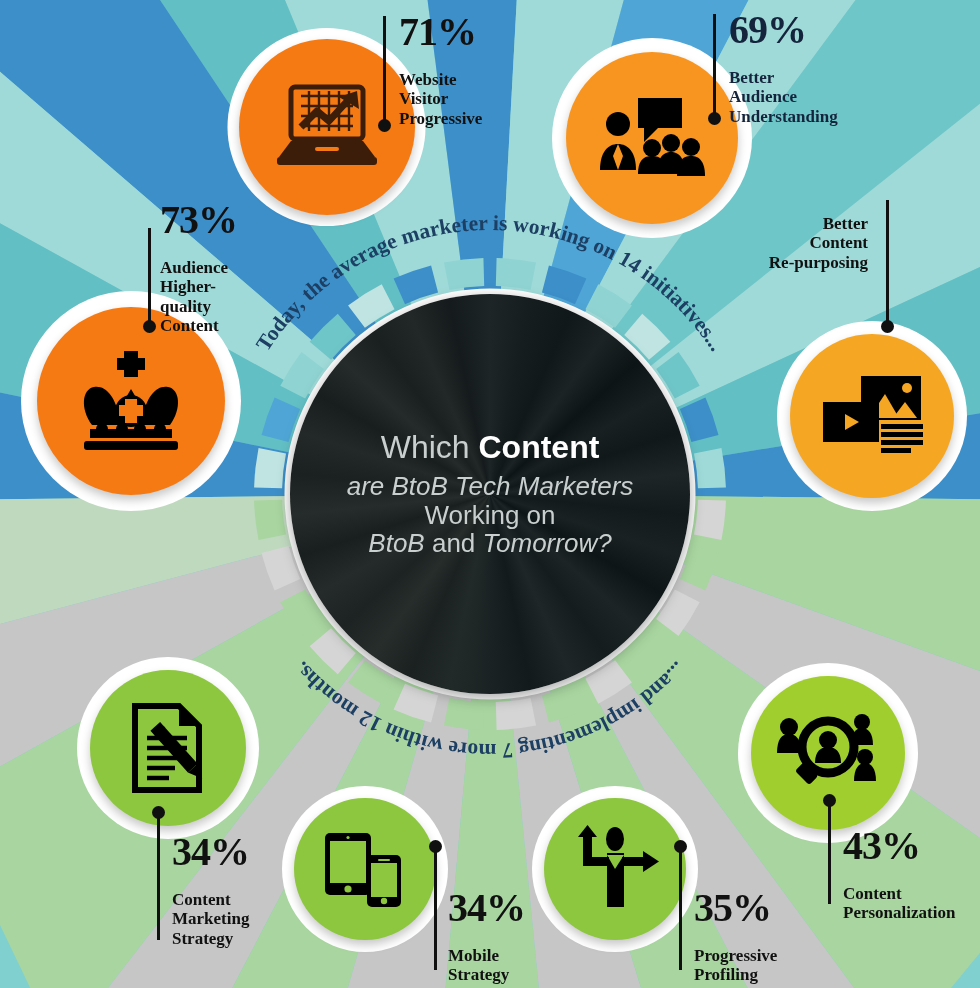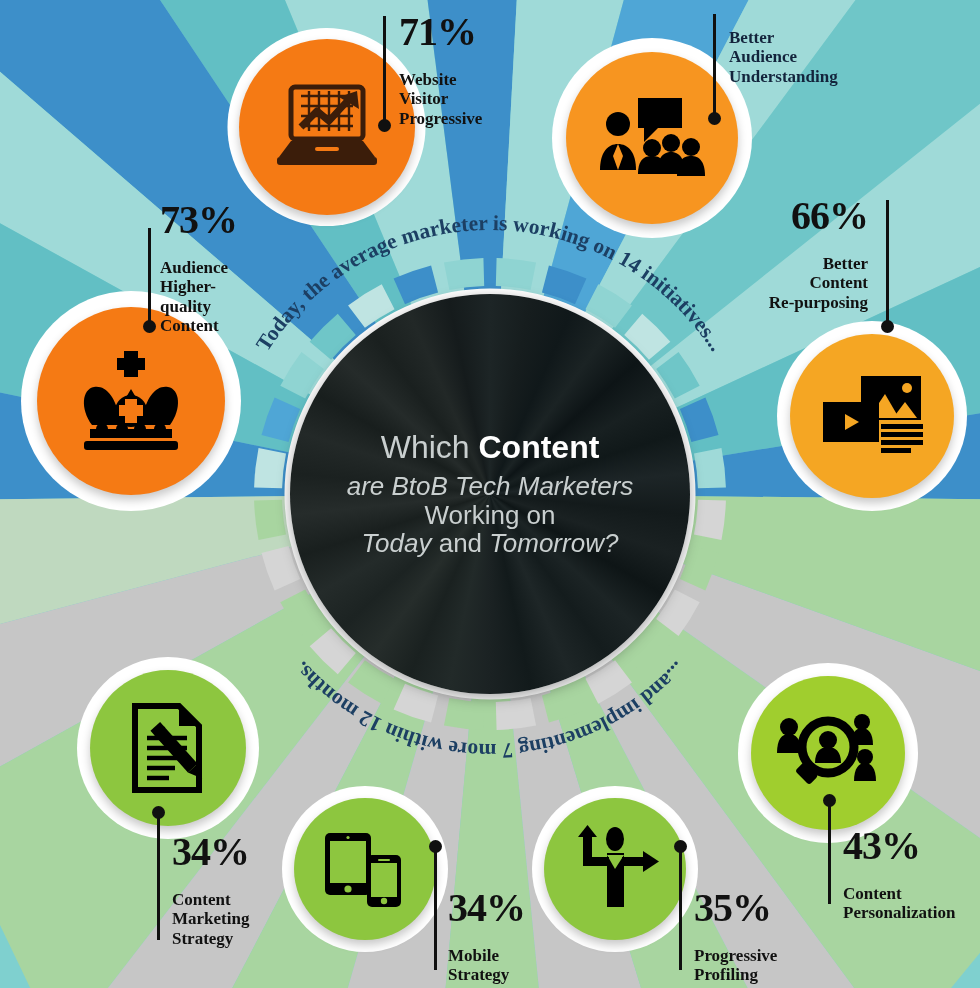--- a/index.html
+++ b/index.html
@@ -132,21 +132,21 @@
         <path d="M443.9298284188635,262.5404154274776 A236,236 0 0 1 483.4104932612377,258.0920128504764 L484.1922991454976,286.0810960716063 A208,208 0 0 0 449.3957809793373,290.0017220716752 Z" fill="#8FD4D2"></path>
       </g>
     <circle cx="490" cy="494" r="202" fill="none" stroke="#ffffff" stroke-width="7"></circle>
   </svg>
 
   <div class="center-disc"></div>
   <div class="center-text">
     <div class="ct-l1"><span>Which </span><b>Content</b></div>
     <div class="ct-l3">are BtoB Tech Marketers</div>
     <div class="ct-l4">Working on</div>
-    <div class="ct-l5"><i>Today</i><span> and </span><i>Tomorrow?</i></div>
+    <div class="ct-l5"><i>BtoB</i><span> and </span><i>Tomorrow?</i></div>
   </div>
 
   <svg id="curved" viewBox="0 0 980 988">
     <defs>
       <path id="arcTop" d="M 226,494 A 264,264 0 0 1 754,494" fill="none"></path>
       <path id="arcBot" d="M 740,494 A 250,250 0 0 1 240,494" fill="none"></path>
     </defs>
     <text class="curve-txt">
       <textPath href="#arcTop" startOffset="50%" text-anchor="middle" id="tp-top">Today, the average marketer is working on 14 initiatives...</textPath>
     </text>
@@ -208,20 +208,21 @@
         <path d="M42,80 C42,66 48,62 56,62 C64,62 70,66 70,80 Z" fill="#000"></path>
         <circle cx="75" cy="49" r="9" fill="#000"></circle>
         <path d="M61,80 C61,64 67,58 75,58 C83,58 89,64 89,80 Z" fill="#000"></path>
         <circle cx="95" cy="53" r="9" fill="#000"></circle>
         <path d="M81,82 C81,67 87,62 95,62 C103,62 109,67 109,82 Z" fill="#000"></path>
       </svg>
     </div>
     <div class="connector" style="left:713px;top:14px;height:104px;"></div>
     <div class="dot" style="left:708px;top:112px;"></div>
     <div class="label navy" style="left:729px;top:10px;">
+      <div class="pct">69%</div>
       <div class="cap">
         <div>Better</div>
         <div>Audience</div>
         <div>Understanding</div>
       </div>
     </div>
   </div>
 
   <div class="node">
     <svg class="ringwrap" style="left:18px;top:288px;" width="226" height="226">
@@ -272,21 +273,20 @@
           <rect x="62" y="50" width="42" height="5"></rect>
           <rect x="62" y="58" width="42" height="5"></rect>
           <rect x="62" y="66" width="42" height="5"></rect>
           <rect x="62" y="74" width="30" height="5"></rect>
         </g>
       </svg>
     </div>
     <div class="connector" style="left:886px;top:200px;height:126px;"></div>
     <div class="dot" style="left:881px;top:320px;"></div>
     <div class="label right" style="left:640px;top:196px;width:228px;">
-      <div class="pct">66%</div>
       <div class="cap">
         <div>Better</div>
         <div>Content</div>
         <div>Re-purposing</div>
       </div>
     </div>
   </div>
 
   <div class="node">
     <svg class="ringwrap" style="left:74px;top:654px;" width="188" height="188">

